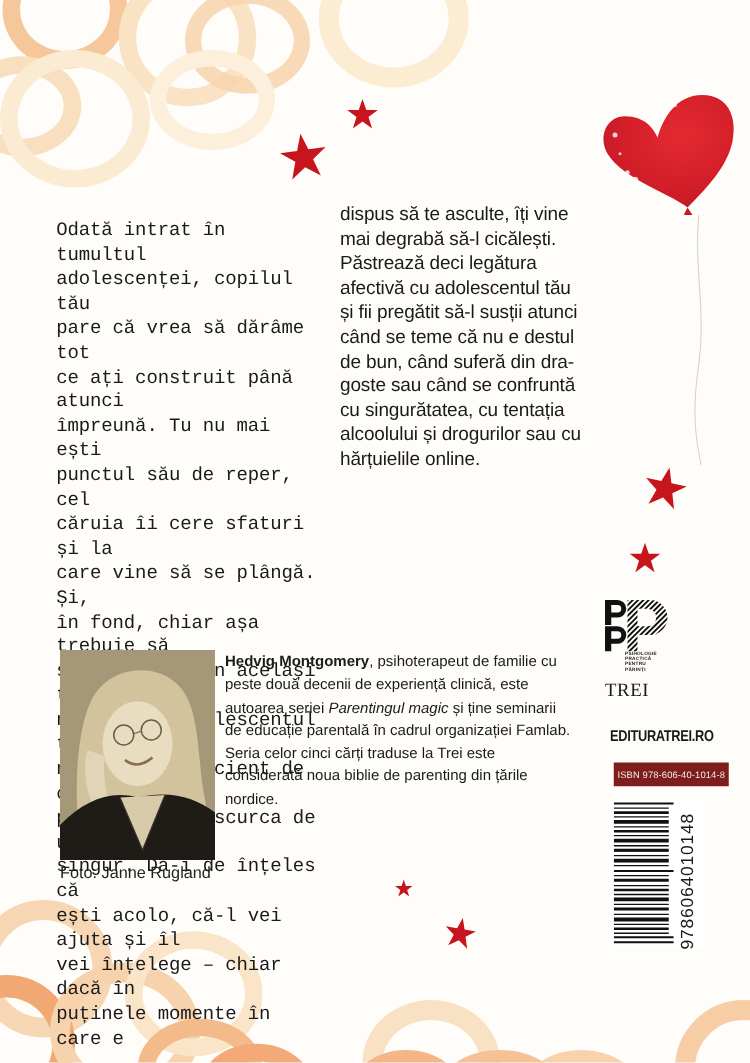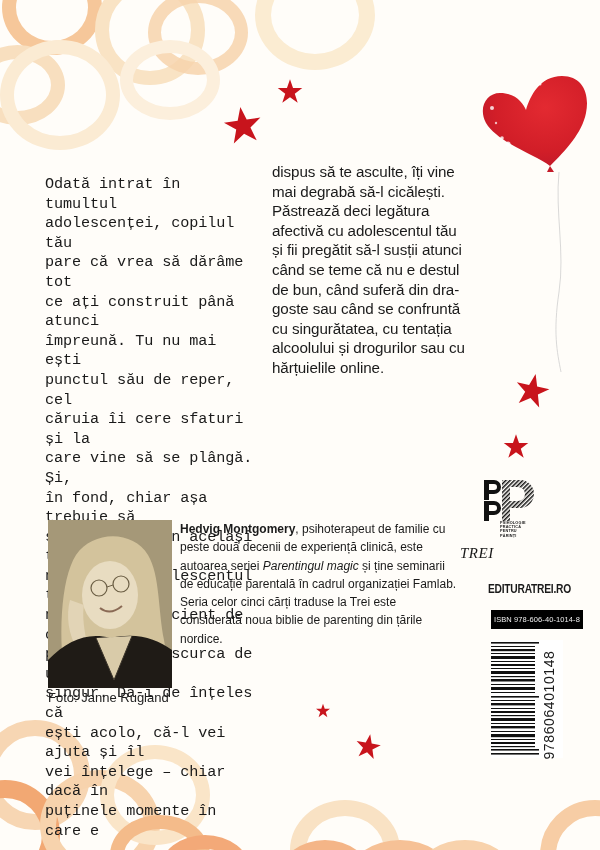--- a/index.html
+++ b/index.html
@@ -23,23 +23,23 @@
   .photo { position: absolute; left: 48px; top: 520px; width: 124px; height: 168px; z-index: 3; overflow: hidden;
            background: linear-gradient(180deg, #a99c7e 0%, #958a6e 60%, #6f6650 100%); }
   .photo-caption { position: absolute; left: 48px; top: 690px; font-size: 13px; z-index: 3; color: #222; }
 
   .bio { position: absolute; left: 180px; top: 520px; width: 280px; z-index: 3; font-size: 12px; line-height: 18.3px; }
   .bio b { font-weight: bold; }
   .bio i { font-style: italic; }
 
   .pp-logo { position: absolute; left: 484px; top: 480px; width: 52px; height: 56px; z-index: 3; }
   .pp-sub { position: absolute; left: 500px; top: 521px; font-size: 3.8px; line-height: 4.2px; font-weight: bold; z-index: 3; white-space: pre-line; letter-spacing: 0.2px; }
-  .trei { position: absolute; left: 460px; top: 545px; font-family: "Liberation Serif", serif; font-size: 15px; letter-spacing: 0.5px; z-index: 3; font-style: italic; }
+  .trei { position: absolute; left: 484px; top: 545px; font-family: "Liberation Serif", serif; font-size: 15px; letter-spacing: 0.5px; z-index: 3; }
   .site { position: absolute; left: 488px; top: 582px; font-size: 12.5px; font-weight: bold; letter-spacing: -0.3px; transform: scaleX(0.82); transform-origin: left; z-index: 3; }
-  .isbn { position: absolute; left: 491px; top: 610px; width: 92px; height: 19px; background: #000000; color: #eee;
+  .isbn { position: absolute; left: 491px; top: 610px; width: 92px; height: 19px; background: #7f1d1d; color: #eee;
           font-size: 7.5px; line-height: 19px; text-align: center; z-index: 3; letter-spacing: 0.1px; }
   .barcode { position: absolute; left: 491px; top: 640px; width: 72px; height: 118px; z-index: 3; background: #fff; }
   .barcode-num { position: absolute; left: 541px; top: 650px; width: 24px; height: 110px; z-index: 4; }
   .barcode-num span { position: absolute; left: 0; top: 0; transform-origin: left top; transform: rotate(-90deg) translateX(-110px);
      font-size: 14px; letter-spacing: 0.6px; white-space: nowrap; width: 110px; text-align: center; }
 </style>
 </head>
 <body>
 
 <div class="bg">

